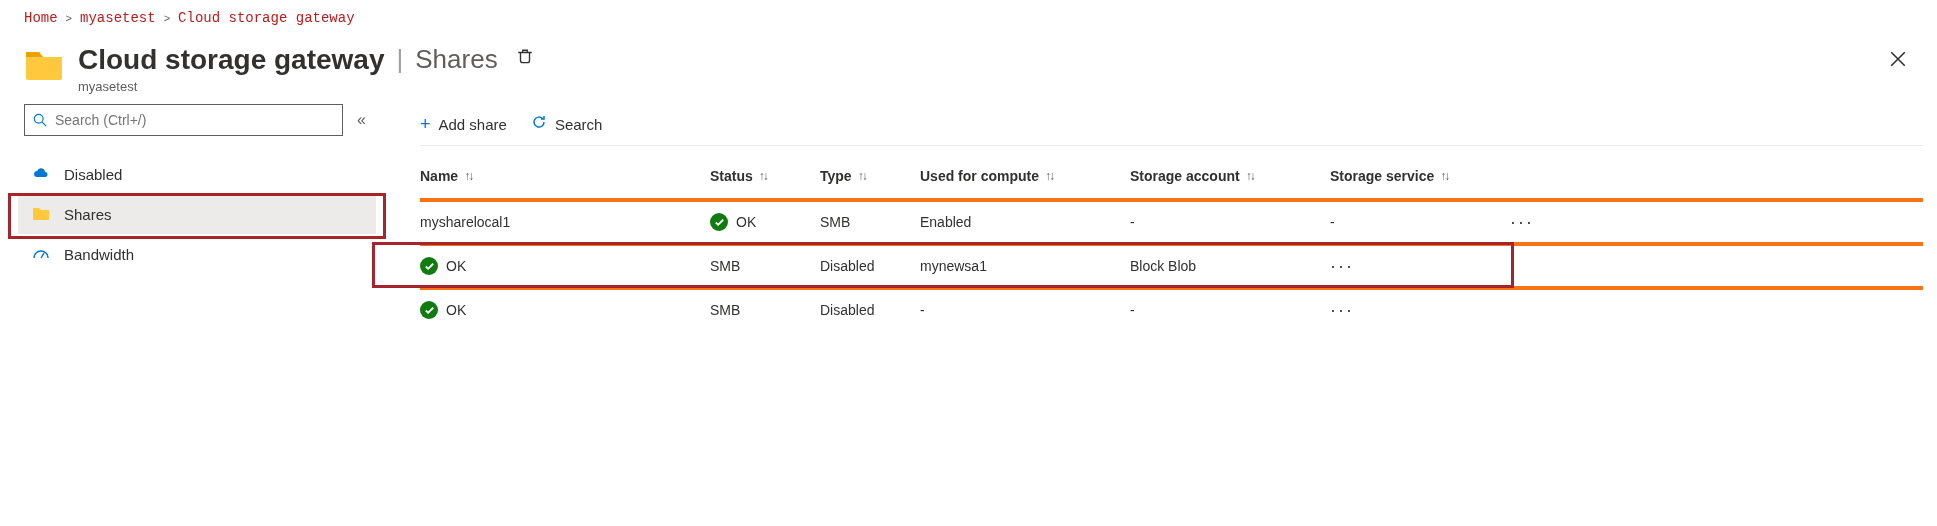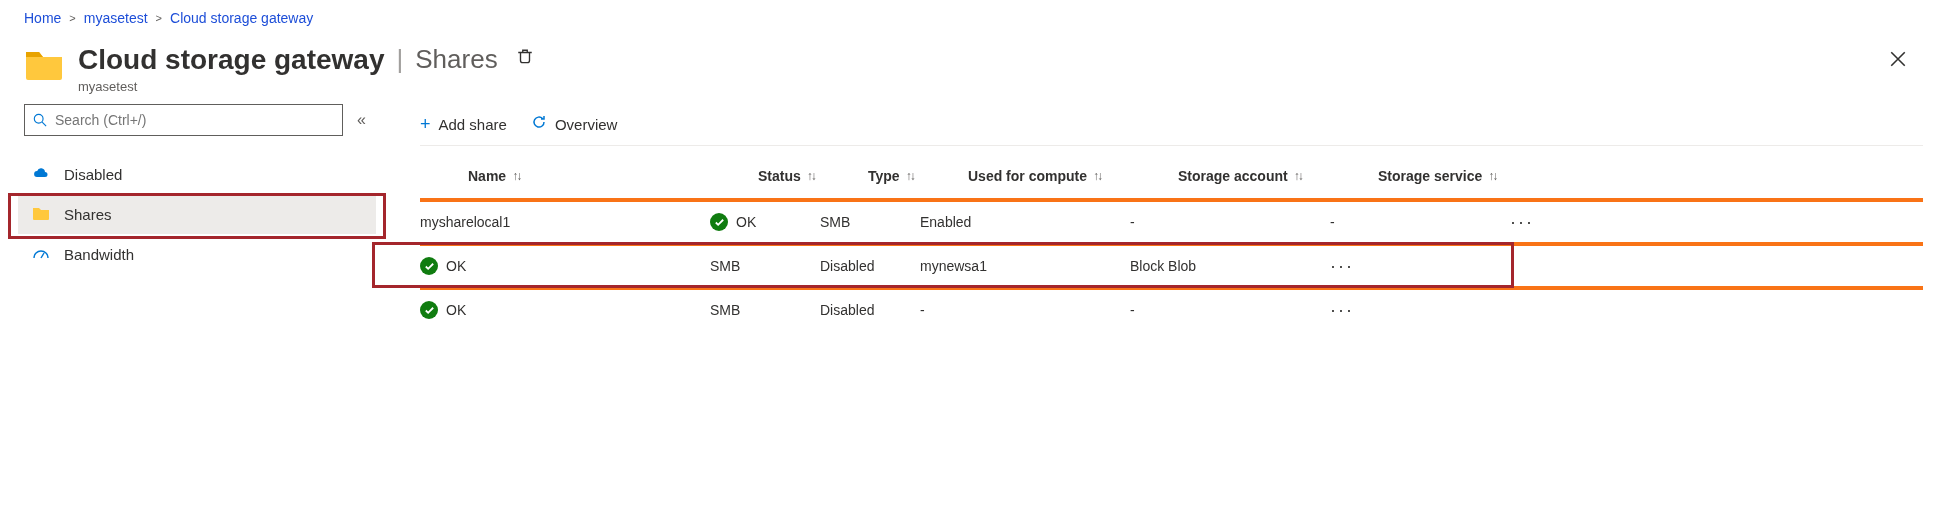--- a/index.html
+++ b/index.html
@@ -10,21 +10,21 @@
     background: #fff;
     width: 1937px;
   }
   .breadcrumb {
     display: flex;
     align-items: center;
     padding: 10px 24px;
     gap: 8px;
     font-size: 14px;
   }
-  .breadcrumb a { color: #1d4ed8; text-decoration: none; }
+  .breadcrumb a { color: #b91c1c; text-decoration: none; font-family: Liberation Mono, monospace; }
   .breadcrumb .sep { color: #605e5c; font-size: 11px; }
   .header {
     display: flex;
     align-items: flex-start;
     padding: 6px 24px 10px 24px;
     gap: 14px;
   }
   .folder-icon {
     width: 40px; height: 36px;
     margin-top: 4px;
@@ -89,21 +89,21 @@
   }
   .toolbar-btn .plus, .toolbar-btn .refresh { color: #0078d4; font-size: 18px; }
   .table { width: 100%; margin-top: 8px; }
   .th-row, .td-row {
     display: grid;
     grid-template-columns: 290px 110px 100px 210px 200px 180px 40px;
     align-items: center;
     height: 44px;
   }
   .th-row { font-weight: 600; }
-  .th { display: flex; align-items: center; gap: 6px; margin-left: 48px; }
+  .th { display: flex; align-items: center; gap: 6px; }
   .sort-icon { font-size: 12px; color: #605e5c; letter-spacing: -2px; }
   .td-row { border-top: 4px solid #f97316; }
   .status-cell { display: flex; align-items: center; gap: 8px; }
   .ok-badge {
     width: 18px; height: 18px; border-radius: 50%;
     background: #107c10; display: flex; align-items: center; justify-content: center;
   }
   .ok-badge svg { width: 11px; height: 11px; }
   .more-btn {
     background: none; border: none; cursor: pointer;
@@ -201,21 +201,21 @@
       <button class="toolbar-btn">
         <span class="plus">+</span>
         <span>Add share</span>
       </button>
       <button class="toolbar-btn">
         <span class="refresh">
           <svg width="16" height="16" viewBox="0 0 16 16">
               <path fill="none" stroke="#0078d4" stroke-width="1.5" d="M13 8a5 5 0 1 1-1.5-3.5M13 2v3h-3"></path>
             </svg>
         </span>
-        <span>Overview</span>
+        <span>Search</span>
       </button>
     </div>
 
     <div class="table">
       <div class="th-row">
         <div class="th">
             <span>Name</span>
             <span class="sort-icon">↑↓</span>
           </div>
         <div class="th">

